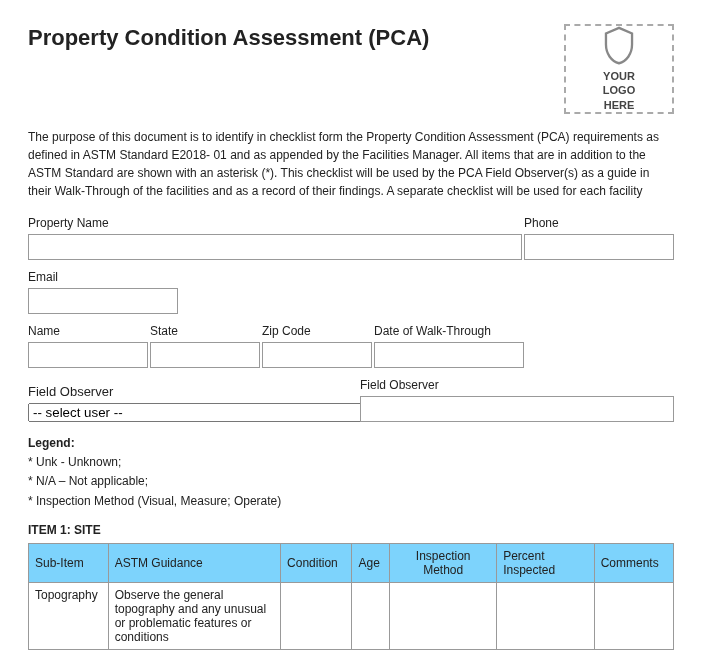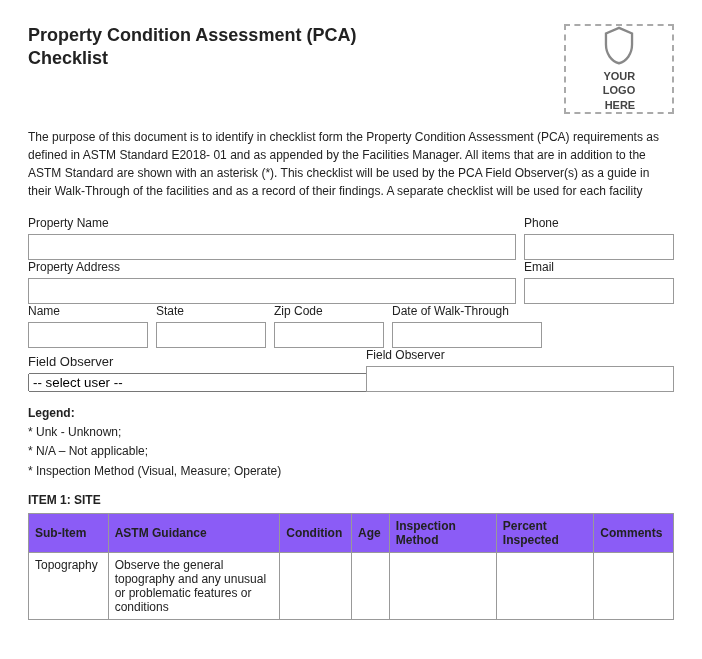--- a/index.html
+++ b/index.html
@@ -14,21 +14,21 @@
     }
 
     .header-row {
       display: flex;
       justify-content: space-between;
       align-items: flex-start;
       margin-bottom: 14px;
     }
 
     .title-block h1 {
-      font-size: 18px;
+      font-size: 22px;
       font-weight: bold;
       line-height: 1.3;
     }
 
     .logo-box {
       border: 2px dashed #aaa;
       width: 110px;
       height: 90px;
       display: flex;
       flex-direction: column;
@@ -39,35 +39,36 @@
 
     .logo-shield {
       width: 36px;
       height: 40px;
       margin-bottom: 4px;
     }
 
     .logo-text {
       font-size: 11px;
       font-weight: bold;
-      text-align: right;
+      text-align: center;
       line-height: 1.3;
       color: #444;
     }
 
     .description {
       font-size: 12px;
       line-height: 1.5;
       margin-bottom: 16px;
       color: #222;
     }
 
     .form-row {
       display: flex;
-      gap: 8px;
+      gap: 2px;
+      margin-bottom: 10px;
     }
 
     .form-group {
       display: flex;
       flex-direction: column;
       gap: 4px;
     }
 
     .form-group label {
       font-size: 12px;
@@ -113,56 +114,55 @@
       text-transform: uppercase;
     }
 
     table {
       width: 100%;
       border-collapse: collapse;
       font-size: 12px;
     }
 
     table th {
-      background: #8b5cf6;
+      background: #7dd3fc;
       border: 1px solid #999;
       padding: 5px 6px;
       text-align: left;
-      font-weight: bold;
+      font-weight: normal;
       font-size: 12px;
     }
 
     table td {
       border: 1px solid #999;
       padding: 5px 6px;
       vertical-align: top;
       font-size: 12px;
     }
 
     .col-subitem { width: 80px; }
     .col-astm { width: 180px; }
     .col-condition { width: 72px; }
     .col-age { width: 38px; }
-    .col-inspection { width: 110px; }
+    .col-inspection { width: 110px; text-align: center; }
     .col-percent { width: 100px; }
     .col-comments { width: 80px; }
 
     .right-col {
       width: 150px;
       flex-shrink: 0;
     }
   </style>
 </head>
 <body>
 
 <div class="header-row">
   <div class="title-block">
     <h1>
       <span>Property Condition Assessment (PCA)</span><br>
-      <span>Checklist</span>
     </h1>
   </div>
   <div class="logo-box">
     <svg class="logo-shield" viewBox="0 0 36 42" fill="none" xmlns="http://www.w3.org/2000/svg">
       <path d="M18 2L4 8v12c0 10 6 18 14 20 8-2 14-10 14-20V8L18 2z" stroke="#888" stroke-width="2.5" fill="none"></path>
     </svg>
     <div class="logo-text">
       <span>YOUR</span><br>
       <span>LOGO</span><br>
       <span>HERE</span>
@@ -177,24 +177,20 @@
     <label>Property Name</label>
     <input type="text" style="width: 100%;">
   </div>
   <div class="form-group right-col">
     <label>Phone</label>
     <input type="text" style="width: 150px;">
   </div>
 </div>
 
 <div class="form-row">
-  <div class="form-group full-width">
-    <label>Property Address</label>
-    <input type="text" style="width: 100%;">
-  </div>
   <div class="form-group right-col">
     <label>Email</label>
     <input type="text" style="width: 150px;">
   </div>
 </div>
 
 <div class="form-row">
   <div class="form-group">
     <label>Name</label>
     <input type="text" style="width: 120px;">

